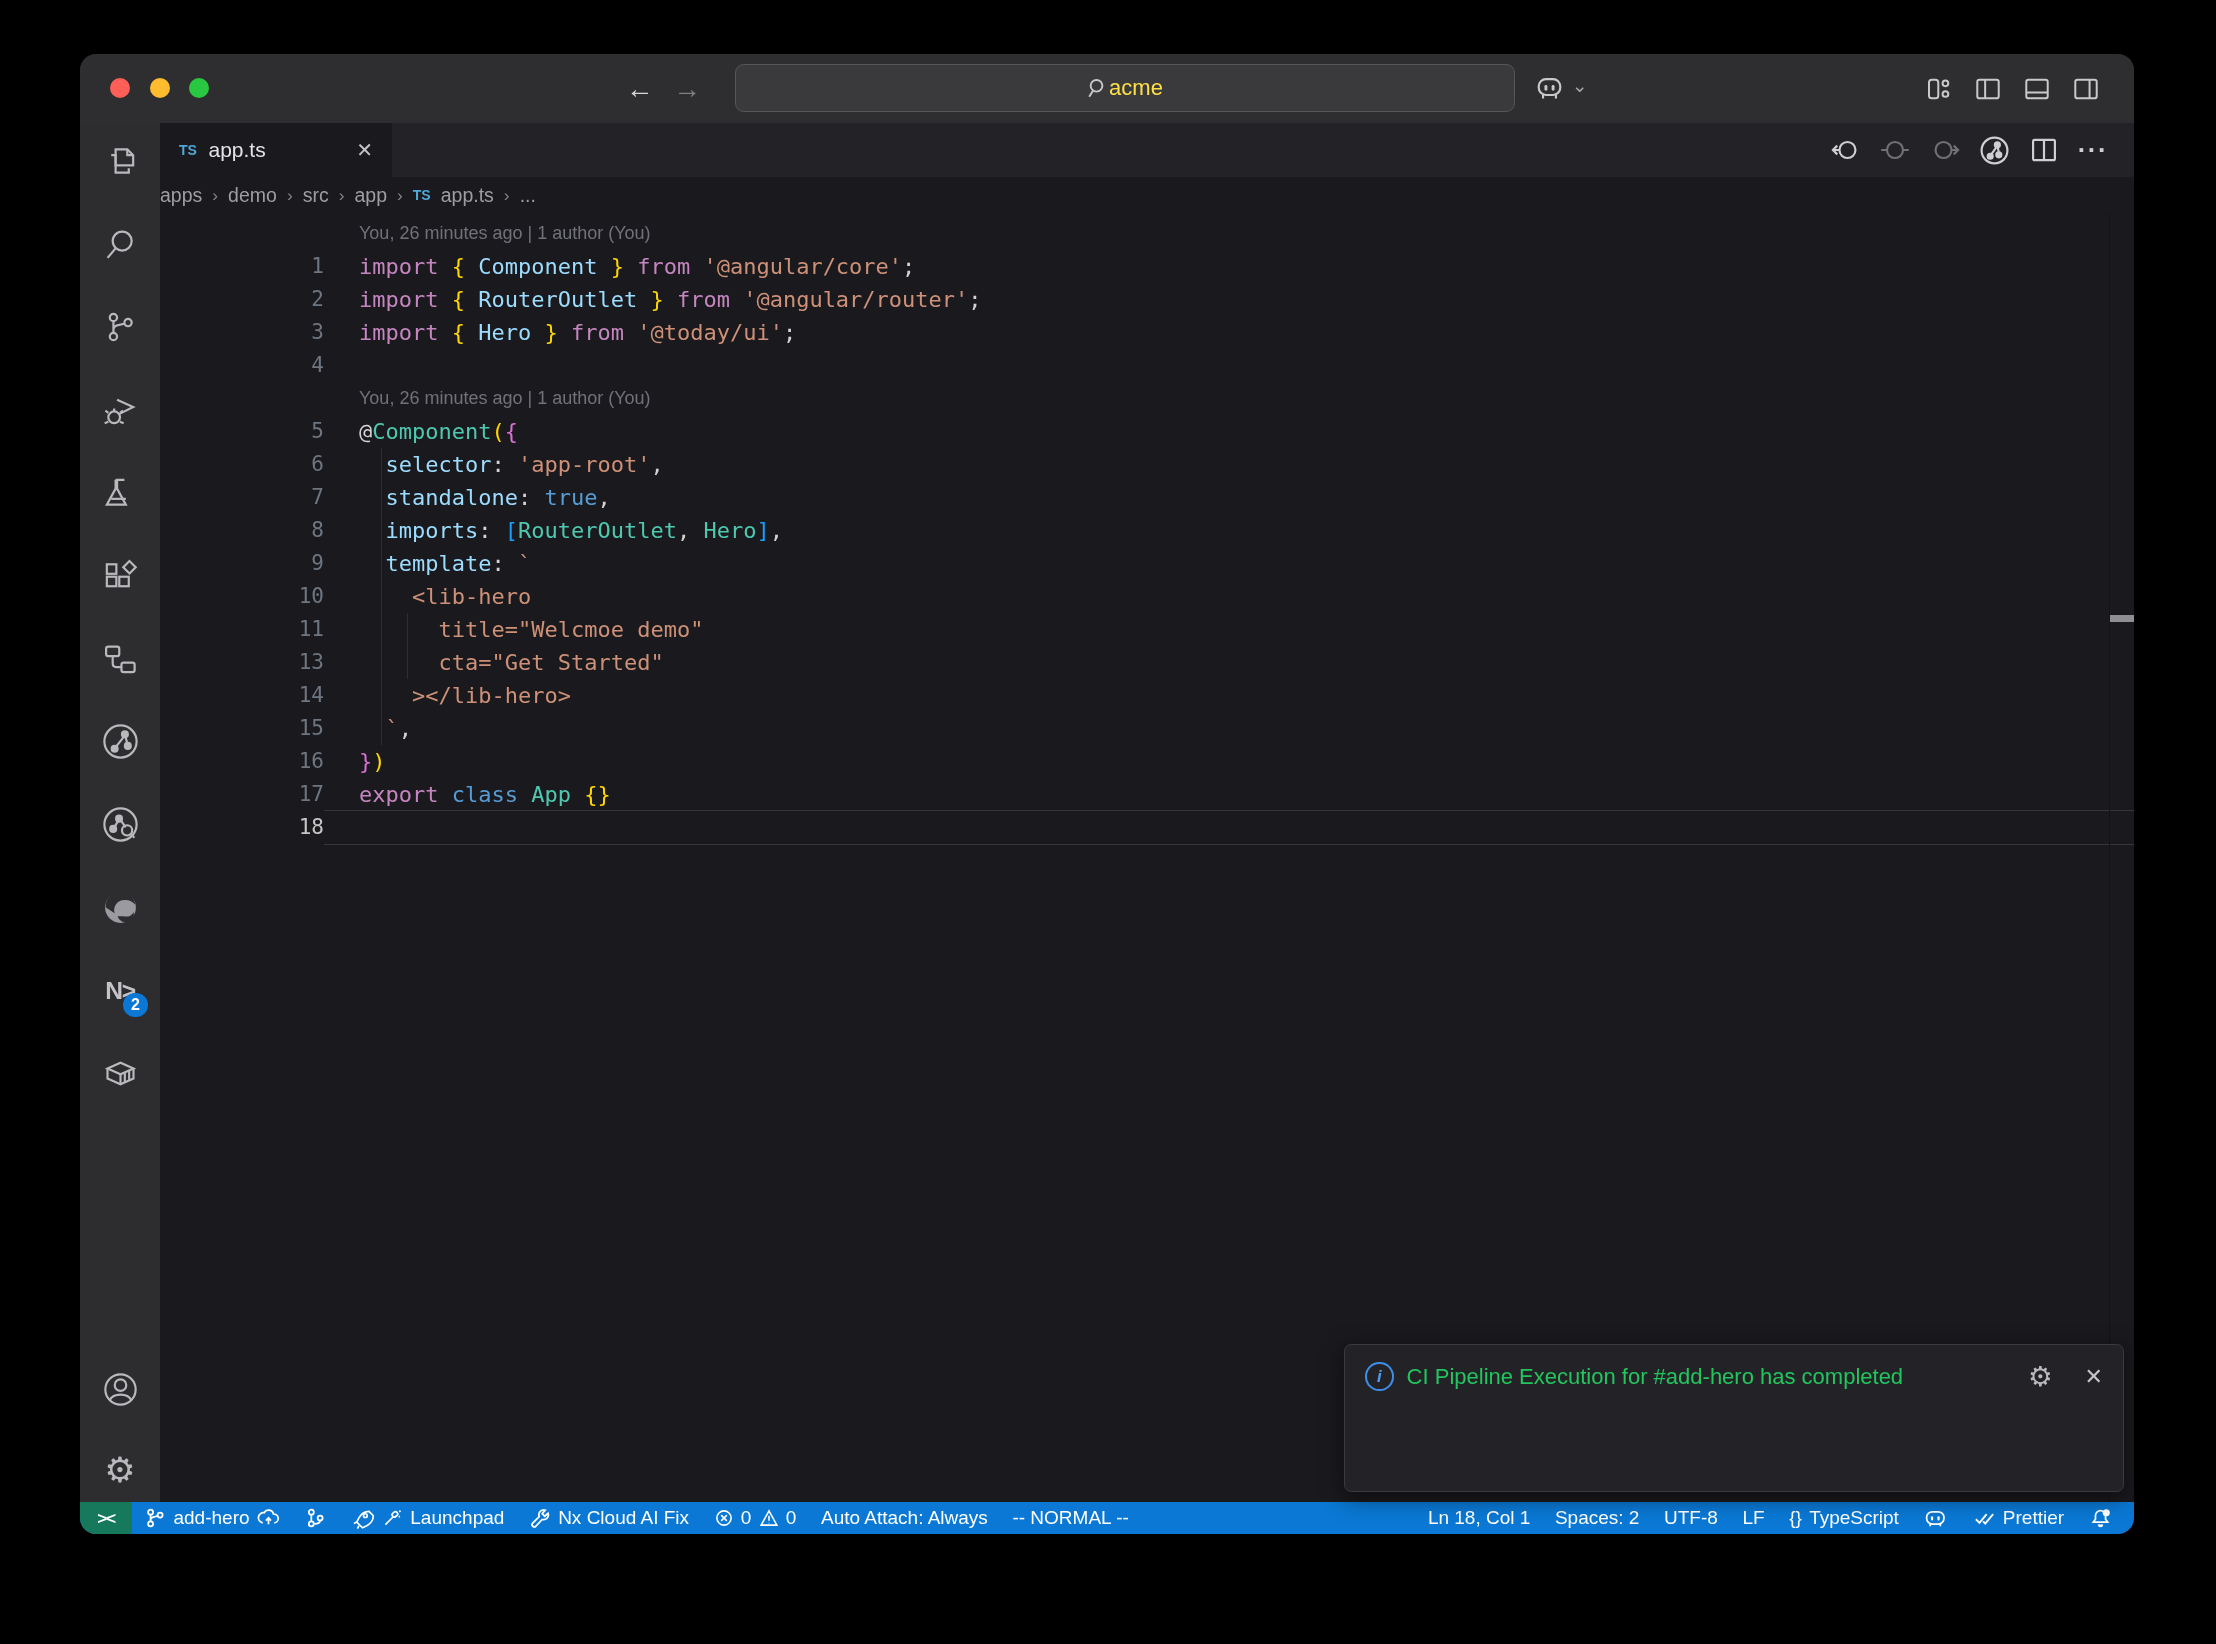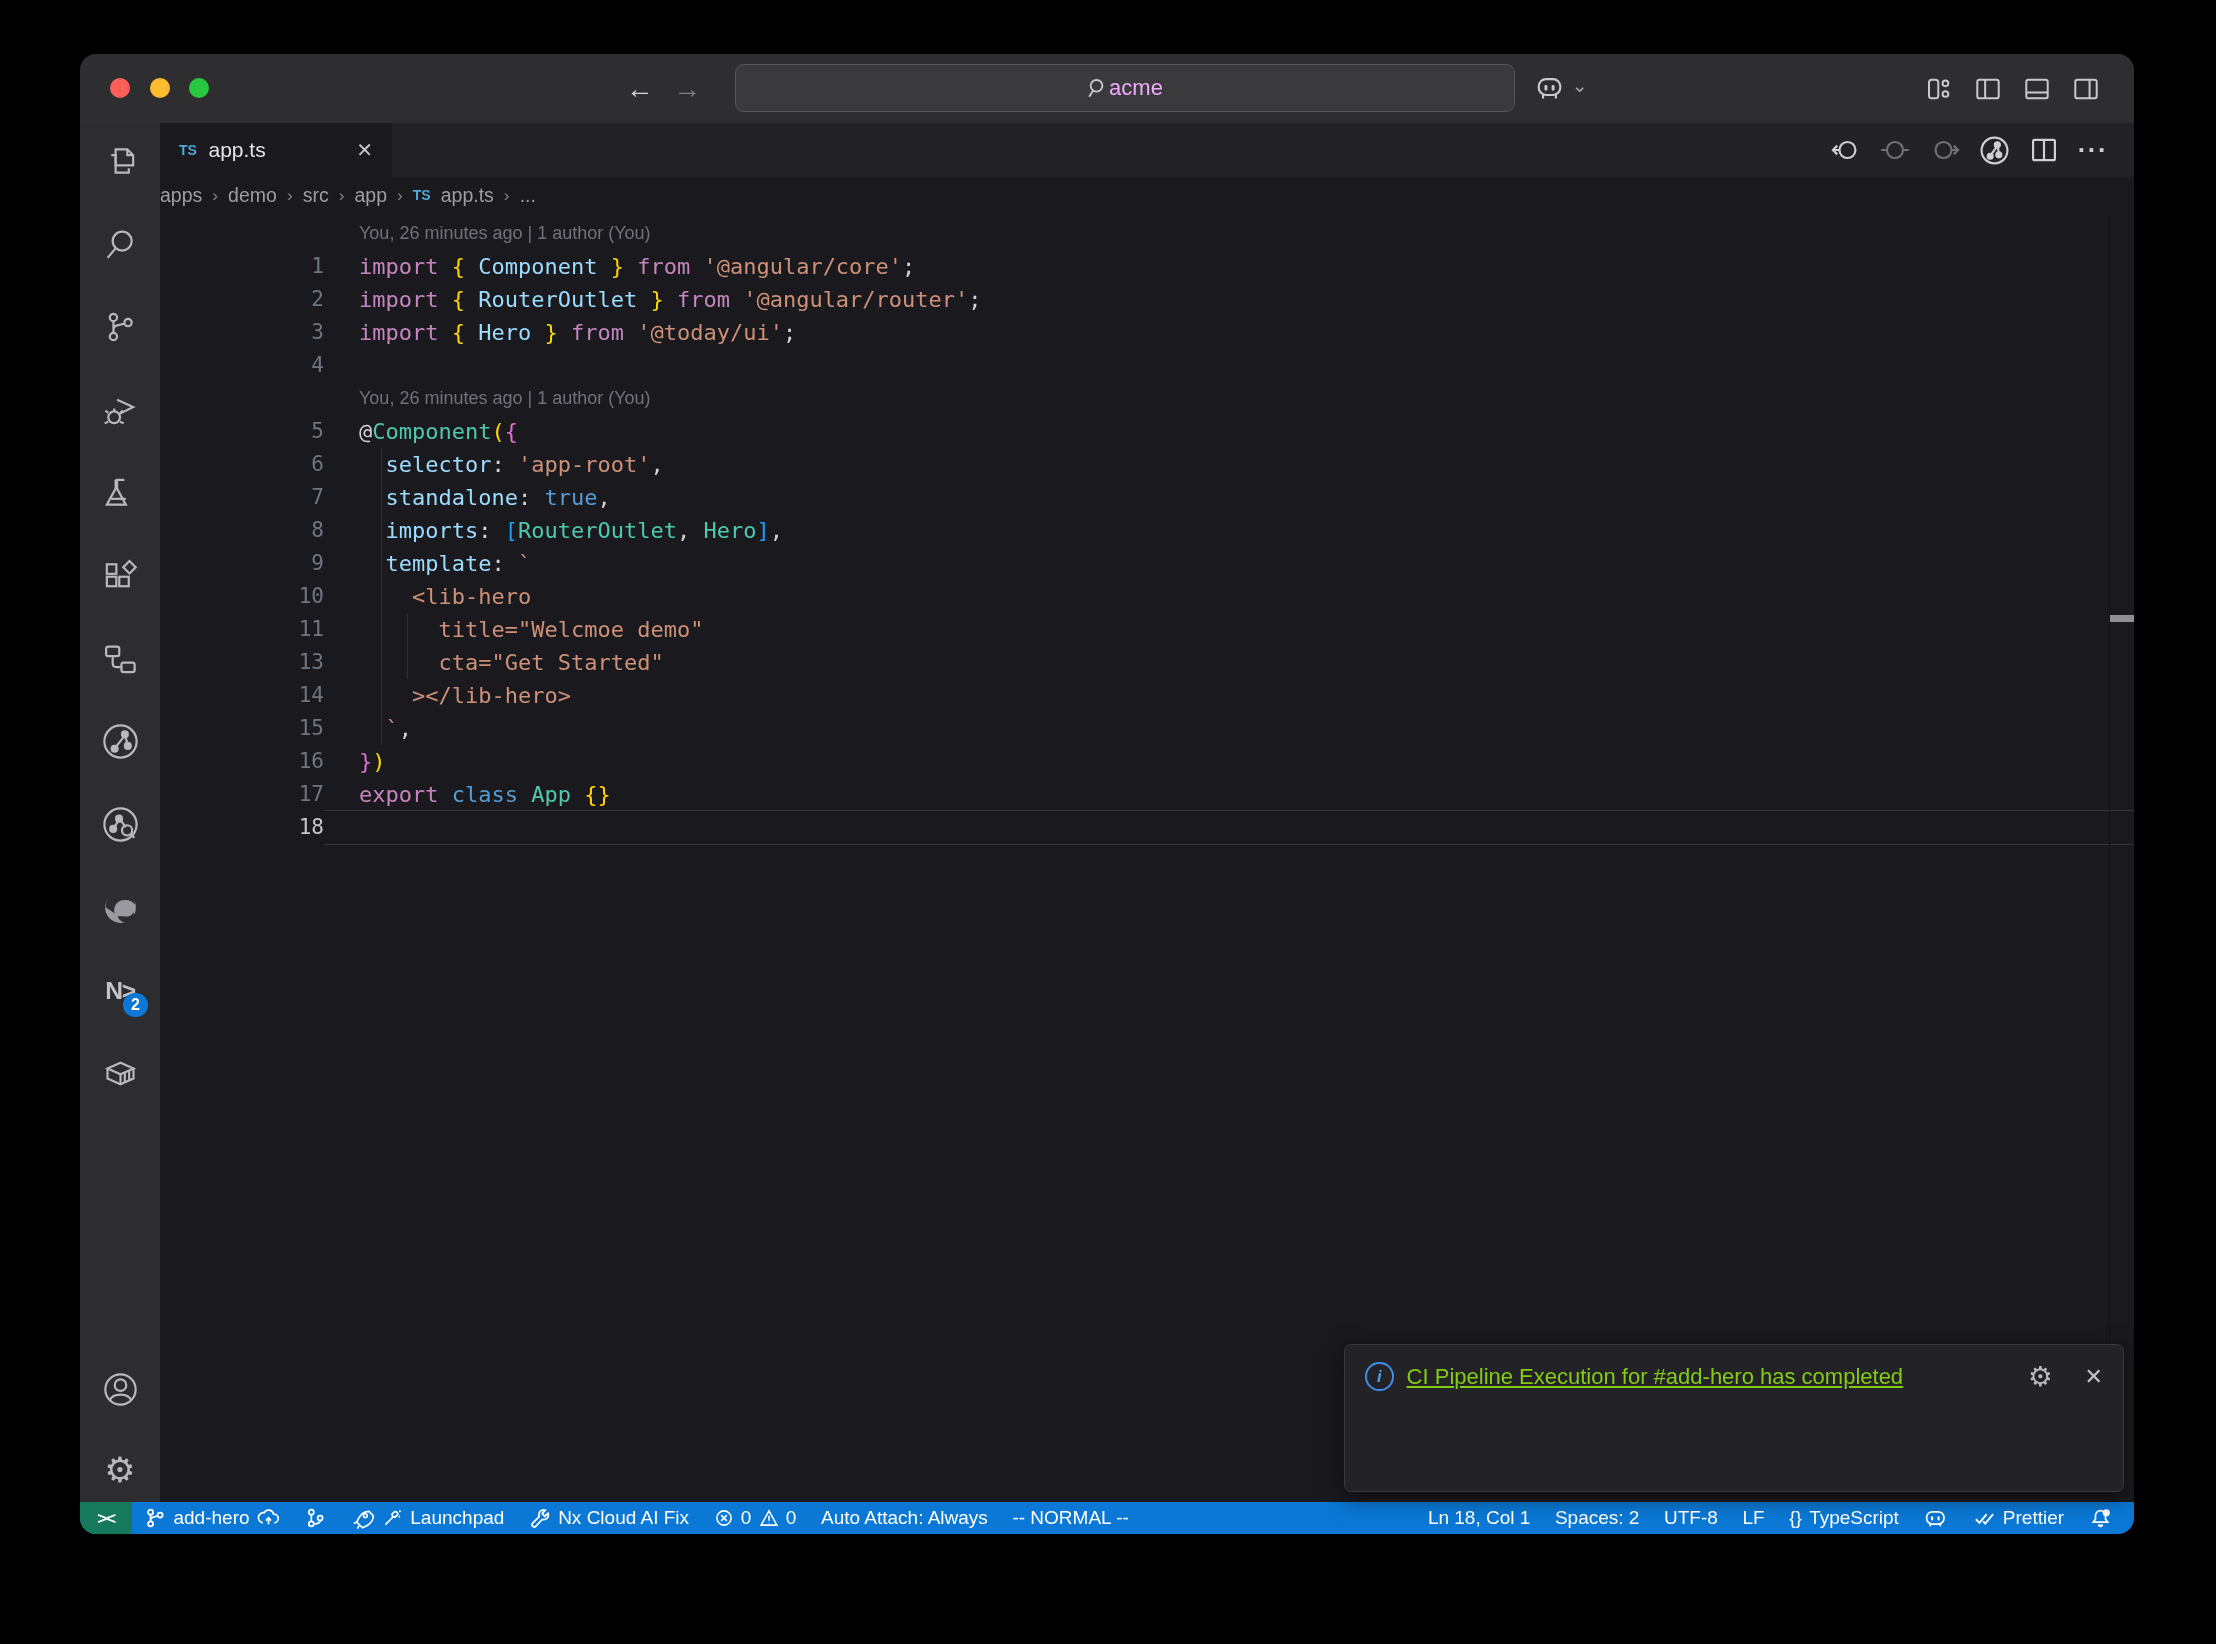--- a/index.html
+++ b/index.html
@@ -5,21 +5,21 @@
   html,body{margin:0;padding:0;background:#000;}
   body{width:2216px;height:1645px;position:relative;font-family:"Liberation Sans",sans-serif;-webkit-font-smoothing:antialiased;}
   .window{position:absolute;left:80px;top:54px;width:2054px;height:1480px;background:#1a1a1e;border-radius:16px;overflow:hidden;display:flex;flex-direction:column;}
   
   .titlebar{height:69px;background:#2e2e30;position:relative;flex:none;}
   .lights{position:absolute;left:30px;top:24px;display:flex;gap:19.5px;}
   .light{width:20px;height:20px;border-radius:50%;}
   .nav{position:absolute;left:546px;top:0;height:69px;display:flex;align-items:center;gap:20px;font-size:27.5px;}
   .nav .back{color:#d6d6d8;}
   .nav .fwd{color:#808084;}
-  .searchbox{position:absolute;left:655px;top:10px;width:778px;height:46px;background:#3a3a3d;border:1.4px solid #57575a;border-radius:8.7px;display:flex;align-items:center;justify-content:center;gap:0;color:#f0abfc;font-size:22px;}
+  .searchbox{position:absolute;left:655px;top:10px;width:778px;height:46px;background:#3a3a3d;border:1.4px solid #57575a;border-radius:8.7px;display:flex;align-items:center;justify-content:center;gap:0;color:#fde047;font-size:22px;}
   .copilot-group{position:absolute;left:1453px;top:0;height:69px;display:flex;align-items:center;gap:5.8px;color:#c9c9cc;}
   .chev{font-size:19px;color:#a5a5a8;transform:translateY(-2.9px);}
   .win-icons{position:absolute;right:33px;top:0;height:69px;display:flex;align-items:center;gap:19px;color:#c9c9cc;}
   
   .main{flex:1;display:flex;min-height:0;}
   .activitybar{width:80px;background:#2d2d30;flex:none;display:flex;flex-direction:column;align-items:center;padding-top:17.4px;gap:42px;color:#b9b9bd;}
   .ab-icon{width:41px;height:41px;display:flex;align-items:center;justify-content:center;position:relative;}
   .ab-bottom{margin-top:auto;display:flex;flex-direction:column;gap:39px;padding-bottom:11.6px;align-items:center;}
   .nx-text{font-size:24.6px;font-weight:bold;color:#c3c3c7;letter-spacing:-1.4px;}
   .nx-badge{position:absolute;right:-7.2px;bottom:-5.8px;width:24.6px;height:24.6px;border-radius:50%;background:#0a78d4;color:#fff;font-size:16px;font-weight:bold;display:flex;align-items:center;justify-content:center;}
@@ -47,21 +47,21 @@
   .guide{position:absolute;top:0;bottom:0;width:1.4px;background:#2d2d32;}
   .tk-kw{color:#c586c0;} .tk-var{color:#9cdcfe;} .tk-type{color:#4ec9b0;}
   .tk-str{color:#ce9178;} .tk-blue{color:#569cd6;} .tk-fg{color:#d4d4d4;}
   .tk-br1{color:#ffd700;} .tk-br2{color:#da70d6;} .tk-br3{color:#179fff;}
   .scroll-gutter{position:absolute;right:0;top:0;bottom:0;width:24px;border-left:1.4px solid #141417;}
   .scroll-dash{position:absolute;right:0;width:24px;height:7.2px;background:#8f8f93;top:402px;}
   
   .toast{position:absolute;right:10px;bottom:42px;width:780px;height:148px;background:#232327;border:1.4px solid #3a3a3f;border-radius:7.2px;box-shadow:0 5.8px 22px rgba(0,0,0,.5);display:flex;flex-direction:column;padding:17.4px 20px;box-sizing:border-box;z-index:5;}
   .toast-head{display:flex;align-items:center;gap:13px;}
   .info-circ{width:24.6px;height:24.6px;border-radius:50%;border:2.2px solid #3b8eea;color:#4da0f5;font-size:16.6px;font-weight:bold;display:flex;align-items:center;justify-content:center;flex:none;font-style:italic;}
-  .toast-title{font-size:22px;color:#84cc16;flex:1;text-decoration:underline;}
+  .toast-title{font-size:22px;color:#22c55e;flex:1;}
   .toast-gear{font-size:27.5px;color:#b9b9bd;line-height:1;}
   .toast-close{font-size:22px;color:#c5c5c8;margin-left:19px;}
   .toast-foot{margin-top:auto;display:flex;align-items:center;}
   .toast-src{font-size:20px;color:#cfcfd2;}
   .btn{height:42px;display:flex;align-items:center;padding:0 20px;font-size:19.5px;border-radius:2.9px;flex:none;}
   .btn-primary{background:#0a70cc;color:#fff;margin-left:auto;}
   .btn-secondary{background:#404046;color:#e8e8e8;margin-left:16px;}
   
   .statusbar{height:32px;background:#0a78d4;flex:none;display:flex;align-items:center;color:#fff;font-size:19px;}
   .sb-item{display:flex;align-items:center;gap:7.2px;padding:0 12.3px;height:100%;}

